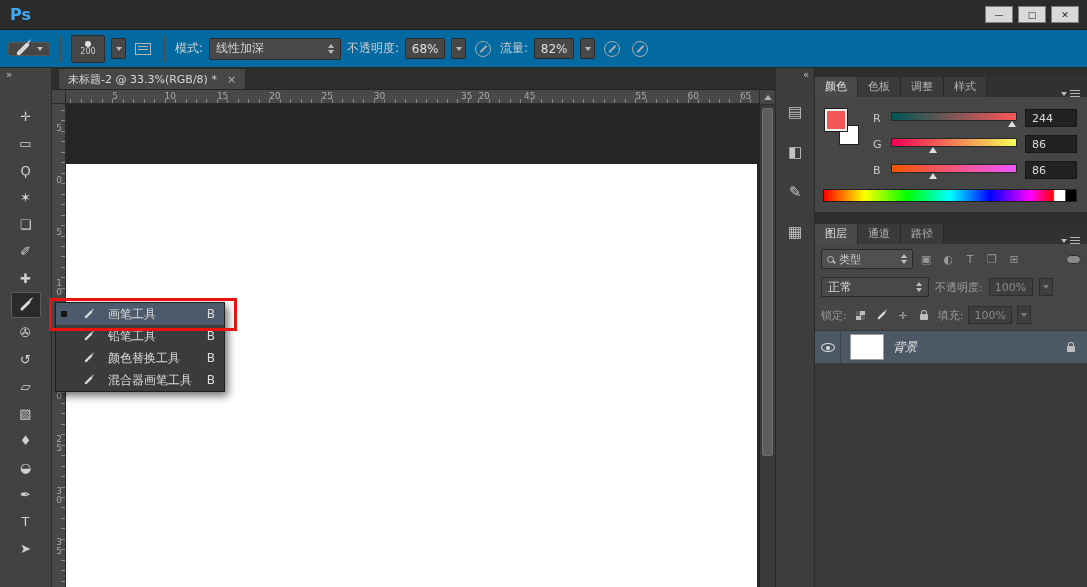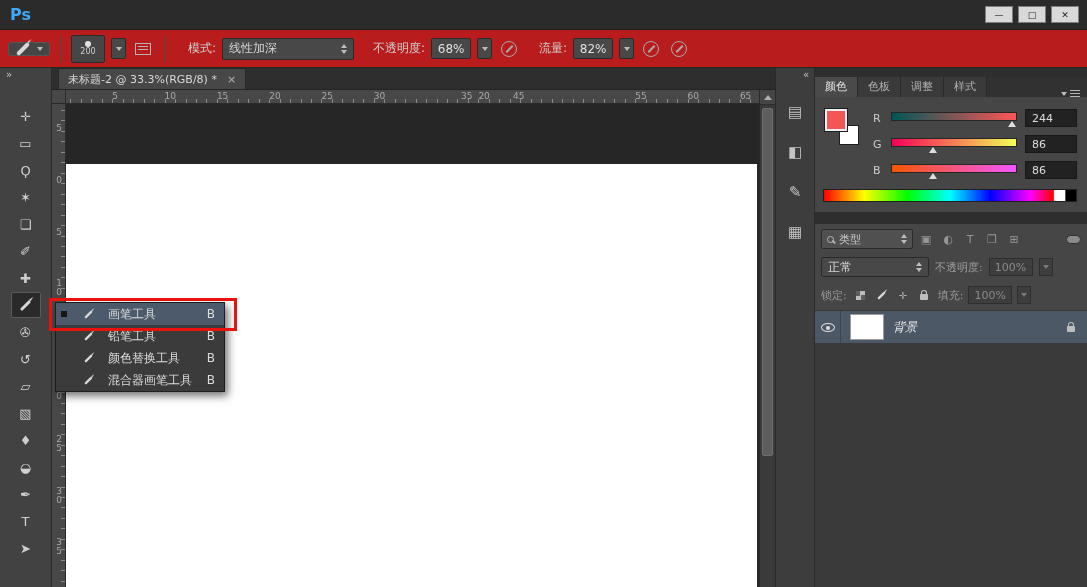--- a/index.html
+++ b/index.html
@@ -15,24 +15,24 @@
   .titlebar { position:absolute; top:0; left:0; right:0; height:30px; background:#2b2b2b;
     border-bottom:1px solid #1e1e1e; display:flex; align-items:center; }
   .ps-logo { color:#3fa9f5; font-weight:bold; font-size:16px; padding:0 12px 0 10px; }
   .menus { display:flex; height:100%; }
   .menu-item { padding:0 10px; display:flex; align-items:center; color:#d8d8d8; cursor:default; }
   .window-controls { margin-left:auto; display:flex; gap:5px; padding-right:8px; }
   .win-btn { width:28px; height:17px; background:#d9d9d9; border:1px solid #7d7d7d; color:#1f1f1f;
     font-size:9px; display:flex; align-items:center; justify-content:center; }
 
   
-  .options-bar { position:absolute; top:30px; left:0; right:0; height:38px; background:#b91c1c;
+  .options-bar { position:absolute; top:30px; left:0; right:0; height:38px; background:#0369a1;
     border-bottom:1px solid #282828; display:flex; align-items:center; gap:6px; padding:0 8px; }
   .ob-sep { width:1px; height:26px; background:#2d2d2d; border-right:1px solid #4c4c4c; margin:0 4px; }
-  .ob-label { color:#cfcfcf; white-space:nowrap;margin-left:13px; }
+  .ob-label { color:#cfcfcf; white-space:nowrap; }
   .ob-tool { display:flex; align-items:center; gap:6px; padding:4px 6px; border:1px solid #565656;
     border-radius:3px; background:#464646; }
   .brush-preview { display:flex; flex-direction:column; align-items:center; justify-content:center;
     width:34px; height:28px; background:#464646; border:1px solid #2c2c2c; border-radius:2px; }
   .dot { width:6px; height:6px; border-radius:50%; background:#e2e2e2; margin-bottom:1px; }
   .bp-size { font-size:8px; color:#d0d0d0; line-height:8px; }
   .dropdown { height:22px; background:#484848; border:1px solid #2a2a2a; border-radius:2px;
     display:flex; align-items:center; padding:0 6px; gap:6px; }
   .mode-dd { width:132px; }
   .value-box { width:40px; height:21px; background:#484848; border:1px solid #2a2a2a; border-radius:2px;
@@ -333,21 +333,21 @@
     <div class="hruler">
         <span class="hlabel" style="left: 8px;">0</span>
         <span class="hlabel" style="left: 60.3px;">5</span>
         <span class="hlabel" style="left: 112.6px;">10</span>
         <span class="hlabel" style="left: 164.9px;">15</span>
         <span class="hlabel" style="left: 217.2px;">20</span>
         <span class="hlabel" style="left: 269.5px;">25</span>
         <span class="hlabel" style="left: 321.8px;">30</span>
         <span class="hlabel" style="left: 374.1px; margin-left: 35px;">35</span>
         <span class="hlabel" style="left: 426.4px;">20</span>
-        <span class="hlabel" style="left: 461px;">45</span>
+        <span class="hlabel" style="left: 472px;">45</span>
         <span class="hlabel" style="left: 531px; margin-top: 29px;">50</span>
         <span class="hlabel" style="left: 583.3px;">55</span>
         <span class="hlabel" style="left: 635.6px;">60</span>
         <span class="hlabel" style="left: 687.9px;">65</span>
       </div>
     <div class="vruler">
         <div class="vlabel" style="top: 20px;">
           <span class="vdigit">5</span>
         </div>
         <div class="vlabel" style="top: 71.8px;">
@@ -449,20 +449,32 @@
               <div class="thumb-tri" style="left: 33.7255%;"></div>
             </div>
             <div class="chan-value">86</div>
           </div>
         </div>
     </div>
     <div class="spectrum"></div>
   </div>
 
   <div class="layers-panel">
+    <div class="panel-tabs">
+      <div></div>
+        <div></div>
+        <div></div>
+        <div class="ptab active">图层</div>
+        <div class="ptab">通道</div>
+        <div class="ptab">路径</div>
+        <div class="panel-menu">
+        <span class="caret-down"></span>
+        <span class="icon-menu"></span>
+      </div>
+    </div>
     <div class="filter-row">
       <div class="search-dd">
         <span class="icon-loupe"></span>
         <span>类型</span>
         <span class="spin">
             <i class="up"></i>
             <i class="down"></i>
           </span>
       </div>
       <div class="filter-icons">

